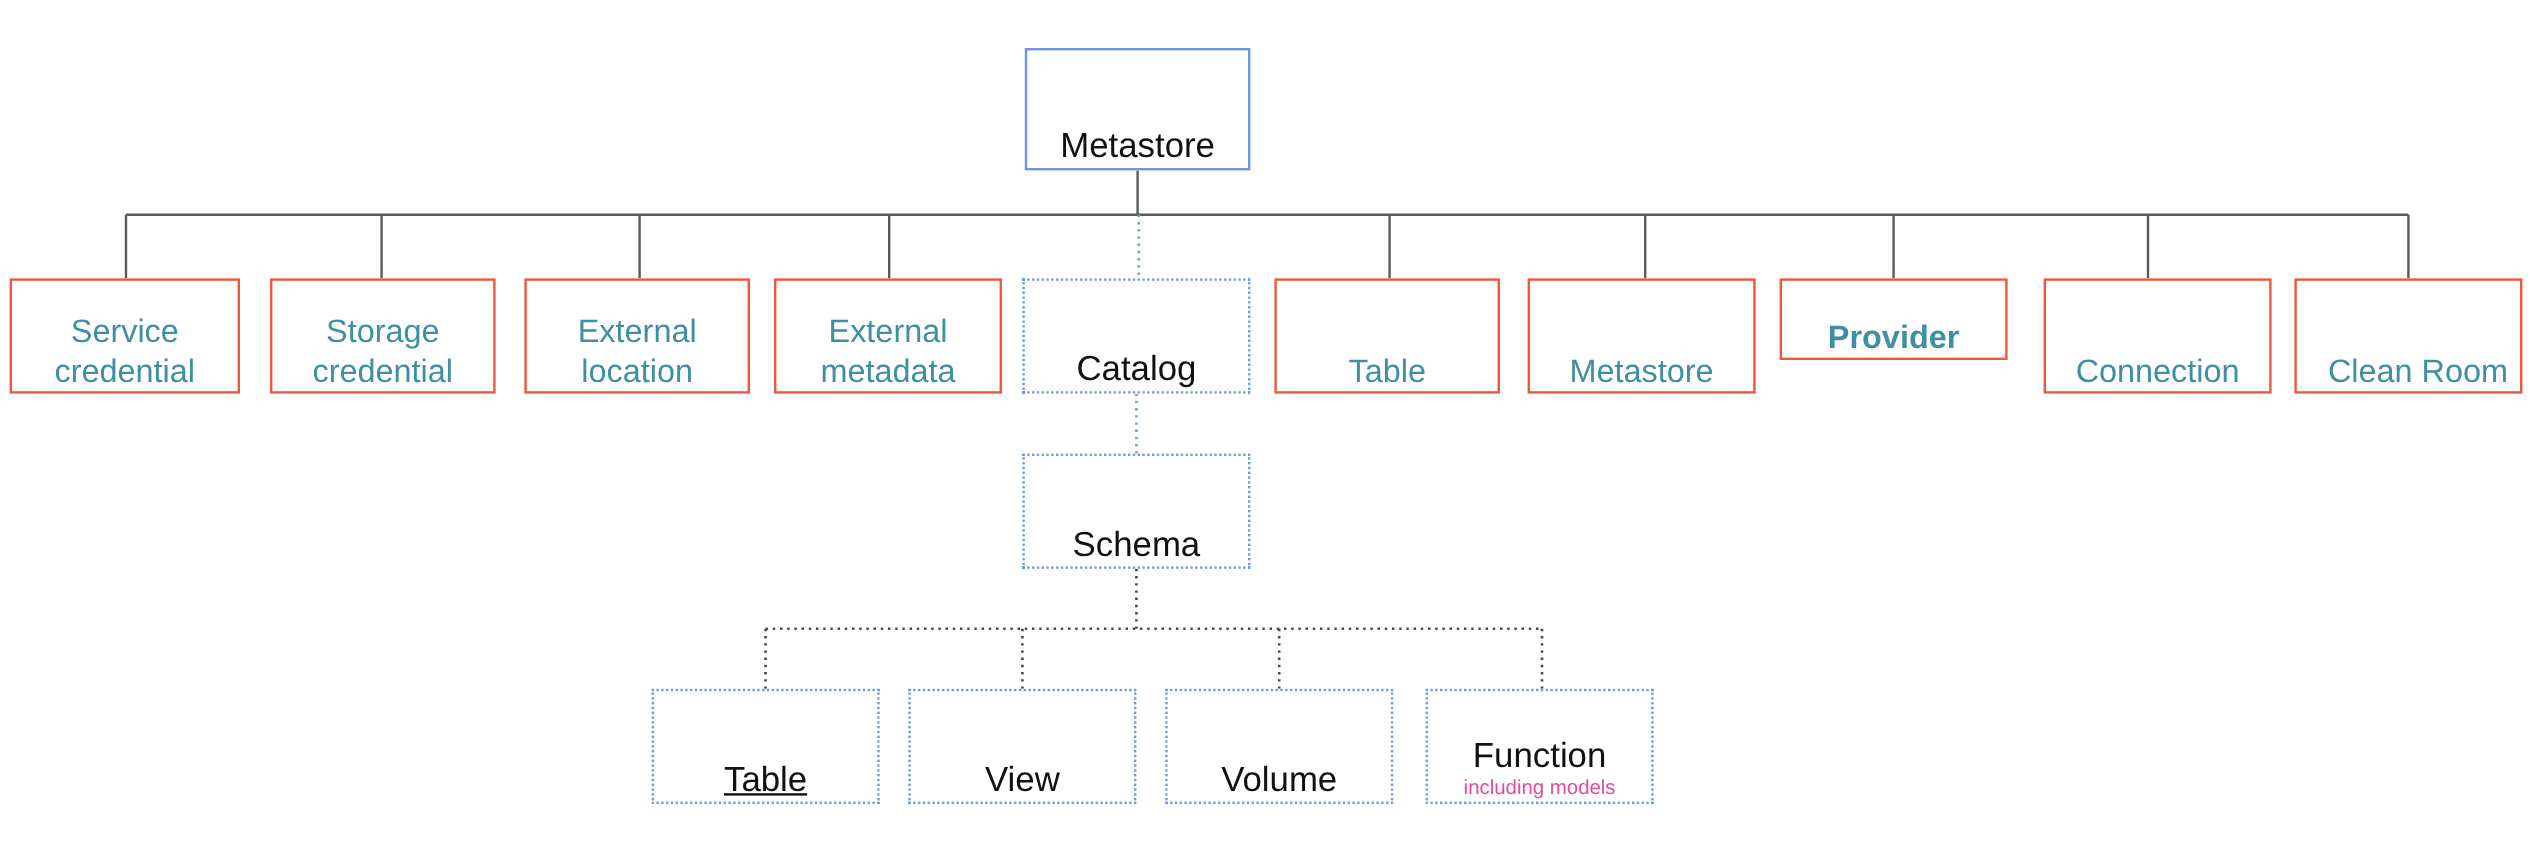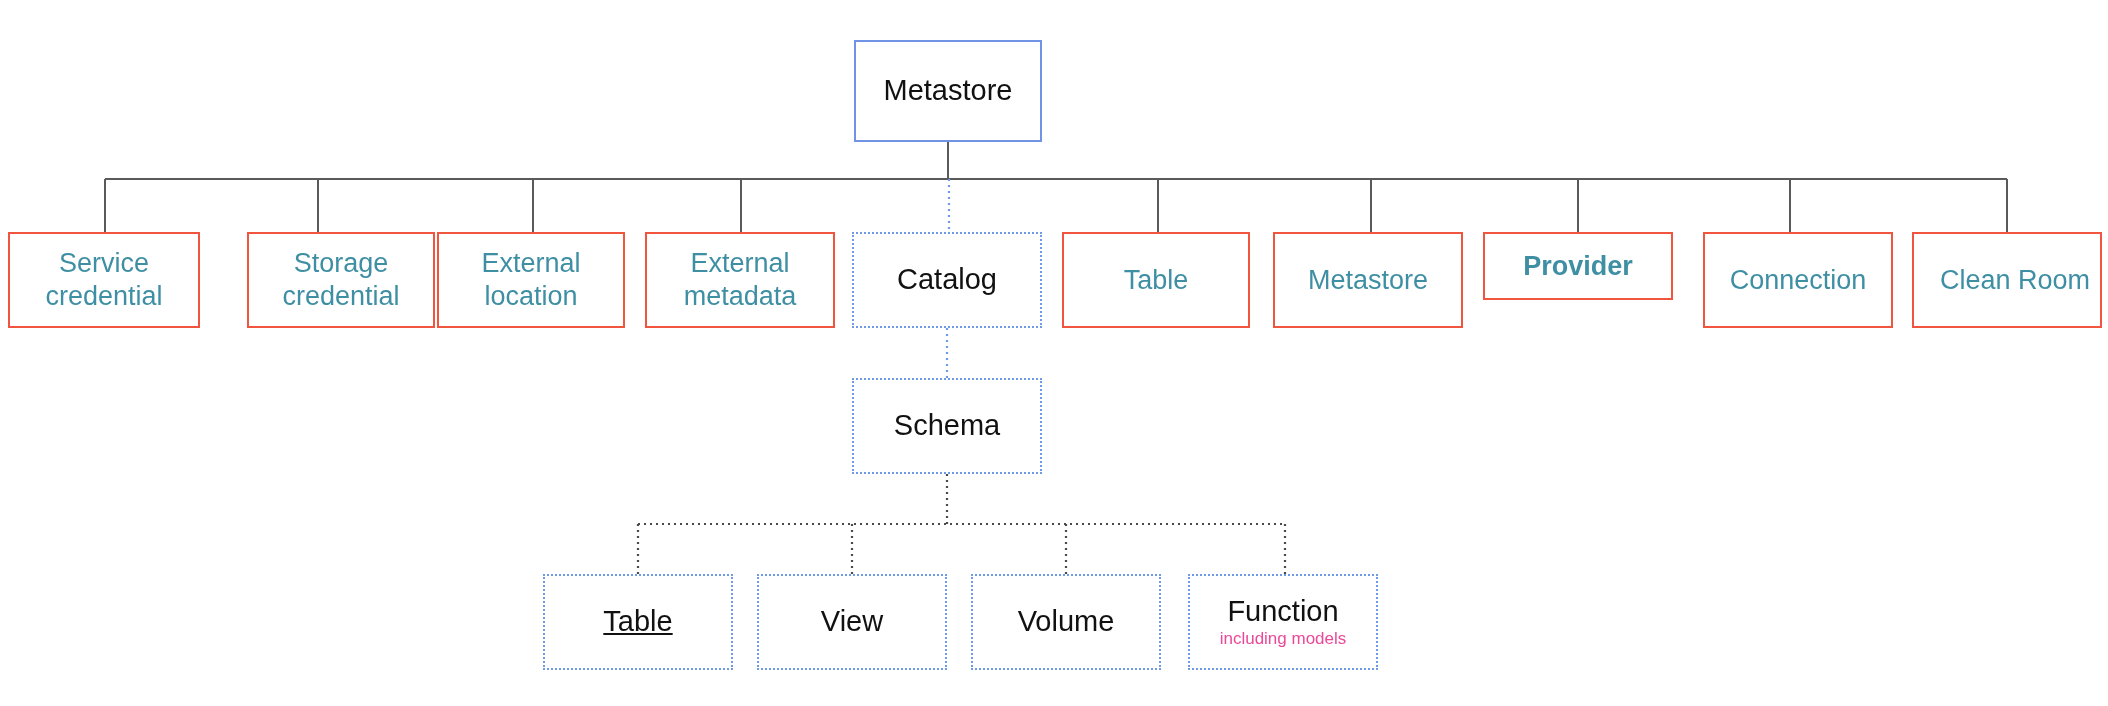--- a/index.html
+++ b/index.html
@@ -19,21 +19,21 @@
     position: absolute;
     left: 0; top: 0;
     width: 2108px; height: 706px;
     pointer-events: none;
   }
   .node {
     position: absolute;
     display: flex;
     flex-direction: column;
     align-items: center;
-    justify-content: center;
+    justify-content: flex-end;
     background: #ffffff;
     text-align: center;
     line-height: 1.22;
   }
   .node .nlabel { display: block; }
   .node .nsub { display: block; }
 
   
   .v-root {
     border: 2px solid #7193e6;
@@ -84,21 +84,21 @@
     </svg>
 
   <div class="node v-root" id="node-root" style="left: 854px; top: 40px; width: 188px; height: 102px;">
     <span class="nlabel">Metastore</span>
   </div>
 
   <div id="nodes-layer">
       <div class="node v-red" style="left: 8px; top: 232px; width: 192px; height: 96px;">
         <span class="nlabel">Service credential</span>
       </div>
-      <div class="node v-red" style="left: 225px; top: 232px; width: 188px; height: 96px; margin-left: 22px;">
+      <div class="node v-red" style="left: 225px; top: 232px; width: 188px; height: 96px;">
         <span class="nlabel">Storage credential</span>
       </div>
       <div class="node v-red" style="left: 437px; top: 232px; width: 188px; height: 96px;">
         <span class="nlabel">External location</span>
       </div>
       <div class="node v-red" style="left: 645px; top: 232px; width: 190px; height: 96px;">
         <span class="nlabel">External metadata</span>
       </div>
       <div class="node v-dotted" style="left: 852px; top: 232px; width: 190px; height: 96px;">
         <span class="nlabel">Catalog</span>

